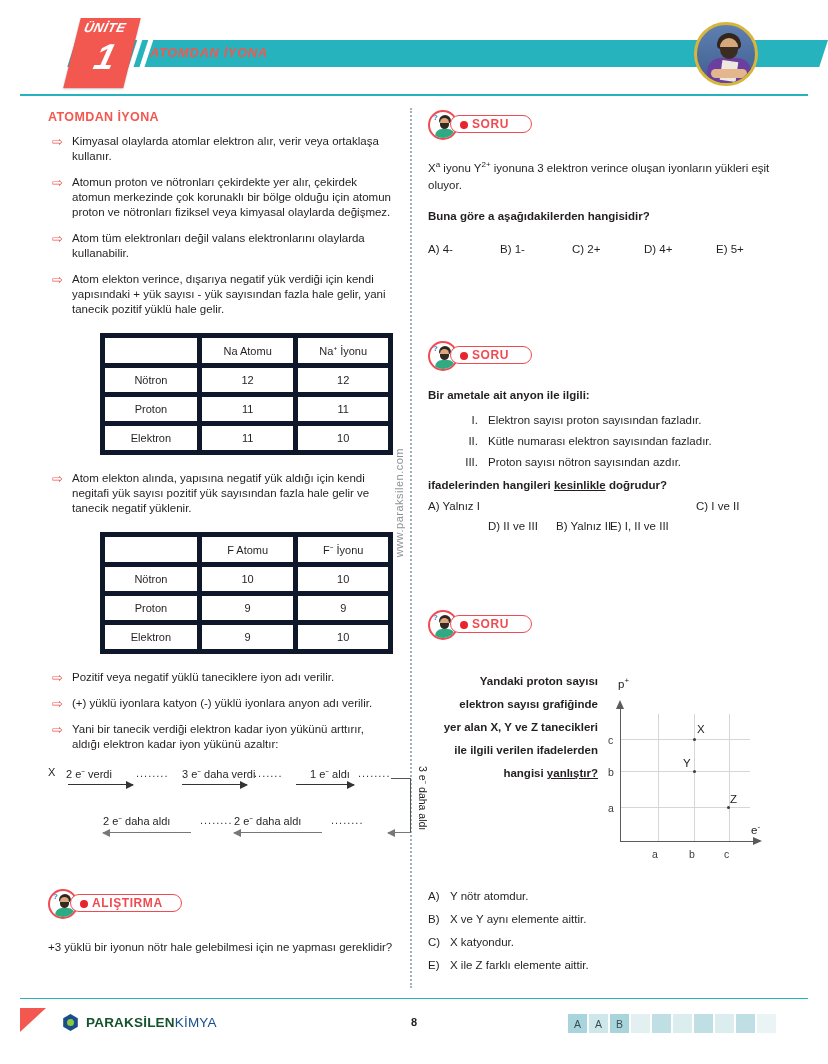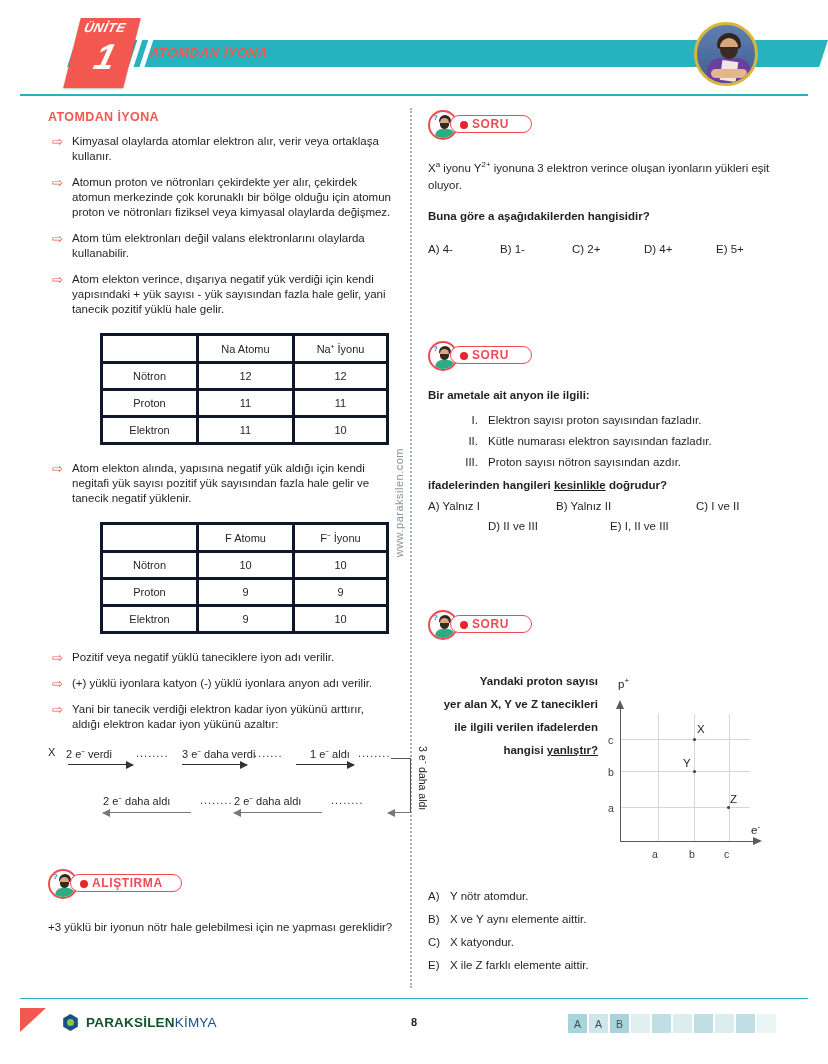--- a/index.html
+++ b/index.html
@@ -95,21 +95,21 @@
   .bullet .bi{
     flex:0 0 20px;color:#f2584f;font-size:13px;line-height:15px;padding-left:4px;
   }
   .bullet .bt{flex:1;}
 
   table.dt{
     border-collapse:collapse;margin:16px 0 16px 52px;
     font-size:11px;
   }
   table.dt td,table.dt th{
-    border:3px solid #0f172a;
+    border:5px solid #0f172a;
     padding:5px 4px;text-align:center;font-weight:normal;
     height:14px;
   }
   table.dt .c0{width:85px;}
   table.dt .c1{width:85px;}
   table.dt .c2{width:83px;}
 
   
   .diagram{position:relative;height:105px;margin-top:14px;}
   .dg-label{position:absolute;font-size:11px;white-space:nowrap;}
@@ -425,21 +425,21 @@
     </div>
     <div class="roman">
       <div class="rn">III.</div>
       <div>Proton sayısı nötron sayısından azdır.</div>
     </div>
 
     <div class="qtext b" style="margin-top:4px;margin-bottom:6px;"><span>ifadelerinden hangileri </span><span class="u">kesinlikle</span><span> doğrudur?</span></div>
 
     <div class="opt-row2">
       <span style="left:0px;">A) Yalnız I</span>
-      <span style="left:128px;">B) Yalnız II</span>
+      <span style="left:128px;margin-top:20px;">B) Yalnız II</span>
       <span style="left:268px;">C) I ve II</span>
     </div>
     <div class="opt-row2">
       <span style="left:60px;">D) II ve III</span>
       <span style="left:182px;">E) I, II ve III</span>
     </div>
 
     <div class="qbadge" style="margin-top:70px;">
       <div class="qb-av">
         <div class="qb-body"></div>
@@ -449,20 +449,21 @@
         <div class="qb-q">?</div>
       </div>
       <div class="qb-pill"></div>
       <div class="qb-dot"></div>
       <div class="qb-label">SORU</div>
     </div>
 
     <div style="position:relative;height:220px;margin-top:14px;">
       <div style="position:absolute;left:0;top:16px;width:170px;font-size:11.5px;line-height:23px;font-weight:bold;text-align:right;">
         <div>Yandaki proton sayısı</div>
+        <div>elektron sayısı grafiğinde</div>
         <div>yer alan X, Y ve Z tanecikleri</div>
         <div>ile ilgili verilen ifadelerden</div>
         <div><span>hangisi </span><span class="u">yanlıştır?</span></div>
       </div>
 
       <div class="graph">
         <div class="grid-h" style="bottom:62px;"></div>
         <div class="grid-h" style="bottom:98px;"></div>
         <div class="grid-h" style="bottom:130px;"></div>
         <div class="grid-v" style="left:62px;"></div>

